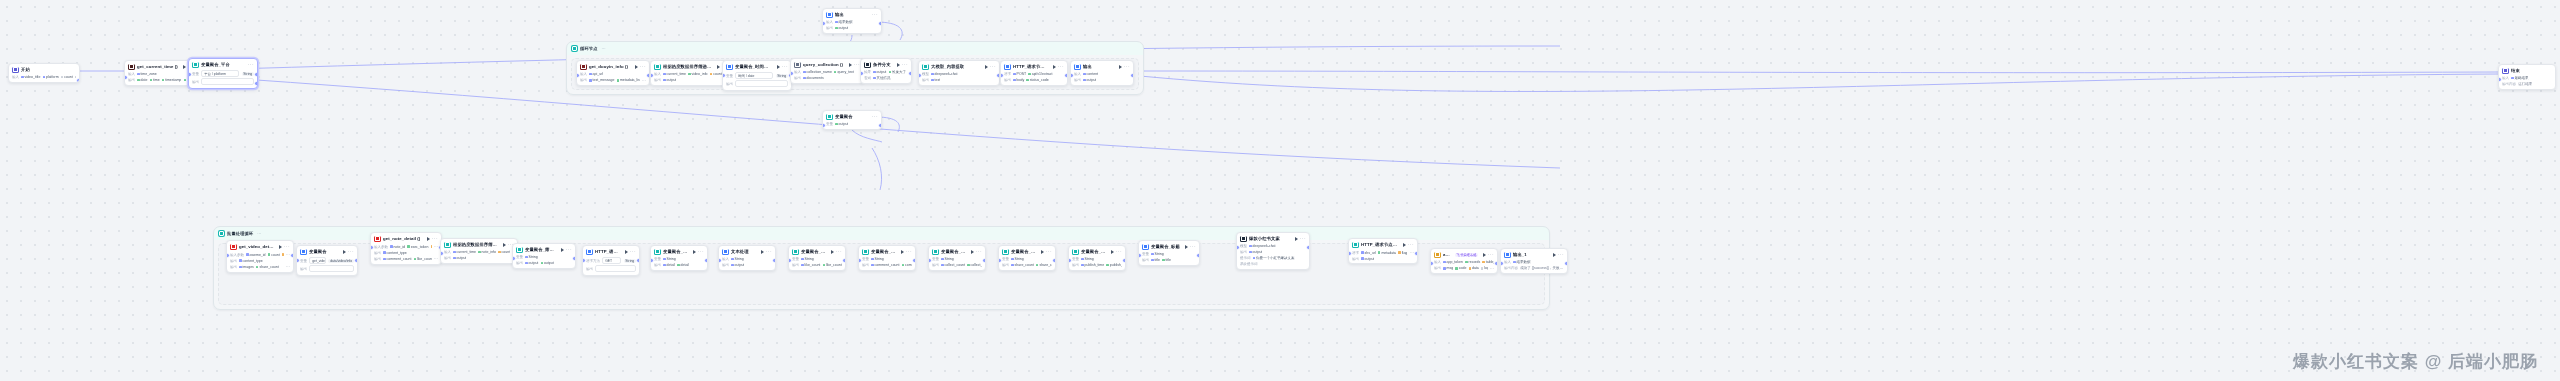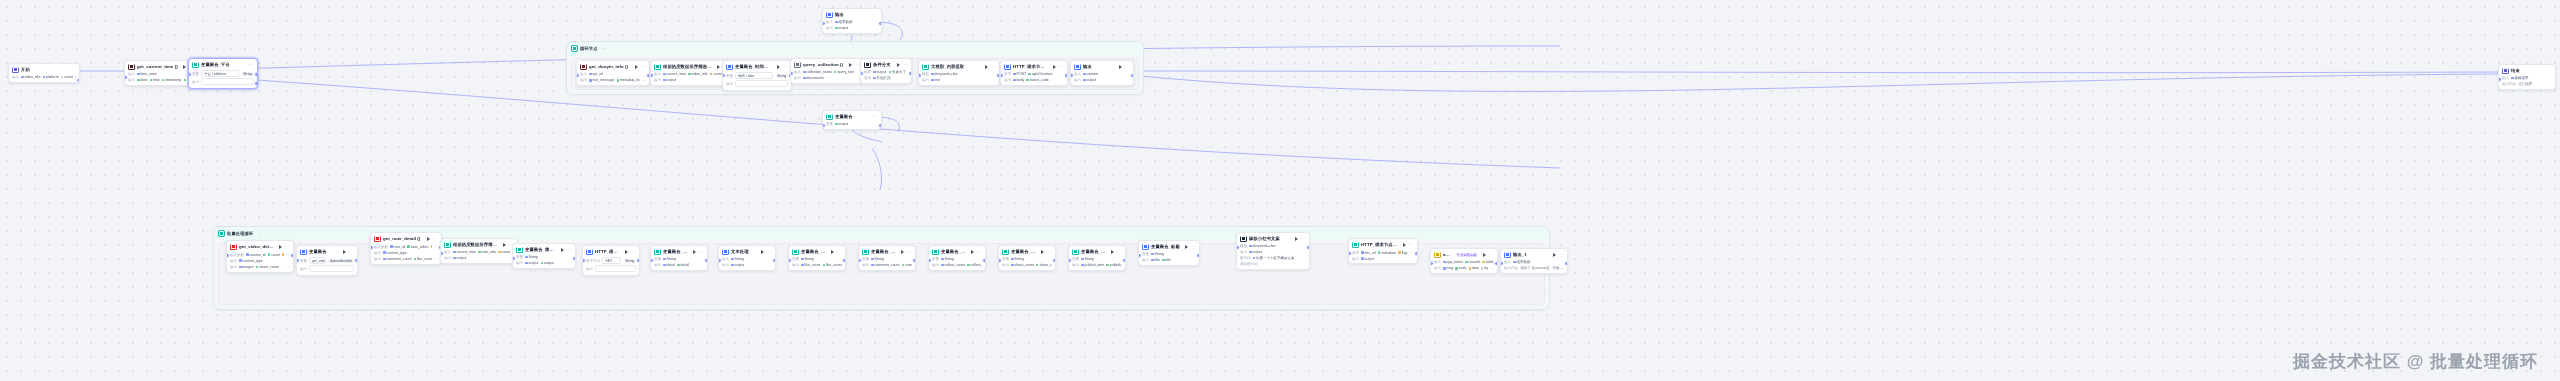--- a/index.html
+++ b/index.html
@@ -1052,14 +1052,14 @@
           <div class="row">
             <span class="lbl">输出内容</span>
             <span class="desc">成功了 {{success}}，失败的一个数据</span>
           </div>
         </div>
     <span class="h l" style="top:12px"></span>
     <span class="h r" style="top:12px"></span>
   </div>
     </div>
 
-  <div class="wm">掘金技术社区 @ 批量处理循环</div>
+  <div class="wm">爆款小红书文案 @ 后端小肥肠</div>
 </div>
 
 </body></html>

